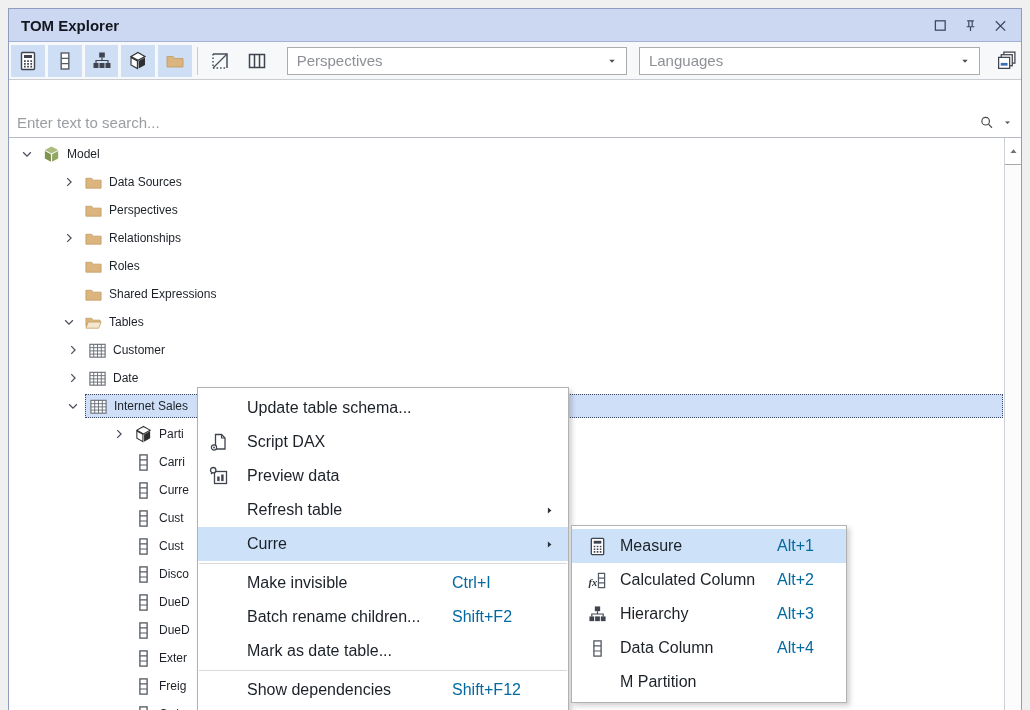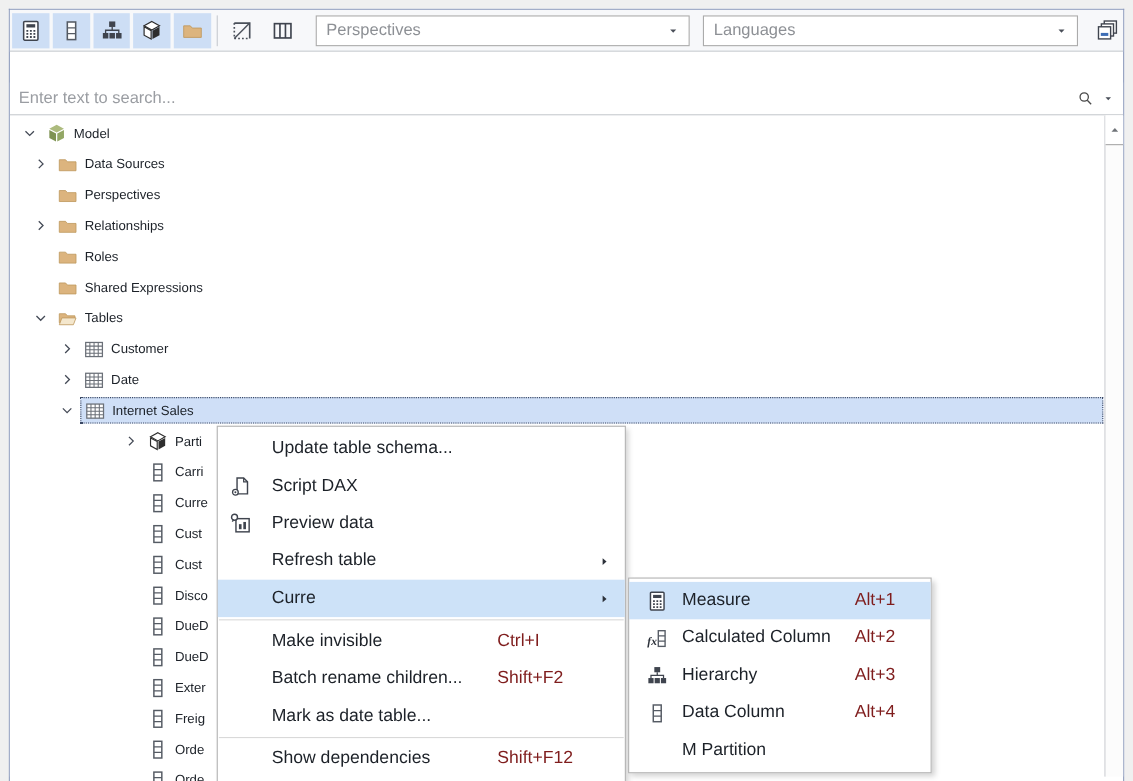--- a/index.html
+++ b/index.html
@@ -26,40 +26,40 @@
   
   .searchbar{height:30px;box-sizing:border-box;background:#fff;border-bottom:1px solid #b7bbc1;display:flex;align-items:center;margin-top:28px;}
   .search-input{flex:1;height:26px;border:none;outline:none;font-size:15px;padding-left:8px;color:#333;
                 font-family:"Liberation Sans",sans-serif;background:transparent;}
   .search-input::placeholder{color:#9a9da2;}
   .search-icons{display:flex;align-items:center;gap:7px;padding-right:9px;}
   
   .tree{position:relative;height:601px;background:#fff;}
   .tree-rows{position:absolute;top:2px;left:0;right:17px;}
   .row{height:28px;display:flex;align-items:center;font-size:12px;color:#1c2128;white-space:nowrap;}
-  .l0{padding-left:6px}.l1{padding-left:16px}.l2{padding-left:40px}.l3{padding-left:98px}
+  .l0{padding-left:6px}.l1{padding-left:48px}.l2{padding-left:52px}.l3{padding-left:98px}
   .chev{width:24px;height:22px;display:flex;align-items:center;justify-content:center;flex:none;}
   .nicon{width:24px;height:22px;display:flex;align-items:center;justify-content:center;flex:none;}
   .lbl{padding-left:4px;}
   .hl{flex:1;display:flex;align-items:center;height:24px;box-sizing:border-box;margin-right:1px;
       background:#cfdff7;border:1px dotted #3c4964;}
   
   .vscroll{position:absolute;top:0;right:0;width:17px;height:601px;box-sizing:border-box;background:#fcfcfc;
            border-left:1px solid #cdd0d4;}
   .scroll-up{height:26px;border-bottom:1px solid #a8a8a8;display:flex;align-items:center;justify-content:center;background:#fff;}
   
   .menu{position:absolute;background:#fff;border:1px solid #b2b2b2;box-shadow:3px 3px 5px rgba(0,0,0,0.18);
         box-sizing:border-box;padding-top:3px;}
   .context-menu{left:188px;top:378px;width:372px;height:350px;z-index:10;}
   .create-submenu{left:562px;top:516px;width:276px;z-index:11;padding-bottom:3px;}
   .mi{height:34px;display:flex;align-items:center;font-size:16px;color:#1c2128;position:relative;}
   .mi.hl-item{background:#cde2f8;}
   .micon{width:26px;margin-left:8px;display:flex;align-items:center;justify-content:center;flex:none;}
   .mlabel{padding-left:15px;width:205px;flex:none;}
-  .mshortcut{color:#7f1d1d;}
+  .mshortcut{color:#0369a1;}
   .subarrow{position:absolute;right:13px;display:flex;}
   .msep{height:1px;background:#d9d9d9;margin:2px 1px;}
   .smicon{width:22px;margin-left:14px;display:flex;align-items:center;justify-content:center;flex:none;}
   .smlabel{padding-left:12px;width:157px;flex:none;}
   svg{display:block;}
 </style>
 </head>
 <body>
 
 <svg width="0" height="0" style="position:absolute" aria-hidden="true">
@@ -160,20 +160,40 @@
         <path d="M4.5 7.5 L10 13.5 L15.5 7.5 Z" fill="#4a4f59"></path>
       </symbol>
     <symbol id="sym-up" viewBox="0 0 20 20">
         <path d="M10 6 L15.5 12.5 H4.5 Z" fill="#6f7378"></path>
       </symbol>
   </defs>
 </svg>
 
 <div class="window">
 
+  <div class="titlebar">
+    <span class="title">TOM Explorer</span>
+    <div class="win-controls">
+      <span class="win-btn">
+          <svg width="17" height="17">
+            <use href="#sym-maxi"></use>
+          </svg>
+        </span>
+      <span class="win-btn">
+          <svg width="17" height="17">
+            <use href="#sym-pin"></use>
+          </svg>
+        </span>
+      <span class="win-btn">
+          <svg width="17" height="17">
+            <use href="#sym-close"></use>
+          </svg>
+        </span>
+    </div>
+  </div>
 
   <div class="toolbar">
     <span class="tbtn toggled">
         <svg width="20" height="20">
           <use href="#sym-calc"></use>
         </svg>
       </span>
     <span class="tbtn toggled">
         <svg width="20" height="20">
           <use href="#sym-column"></use>

